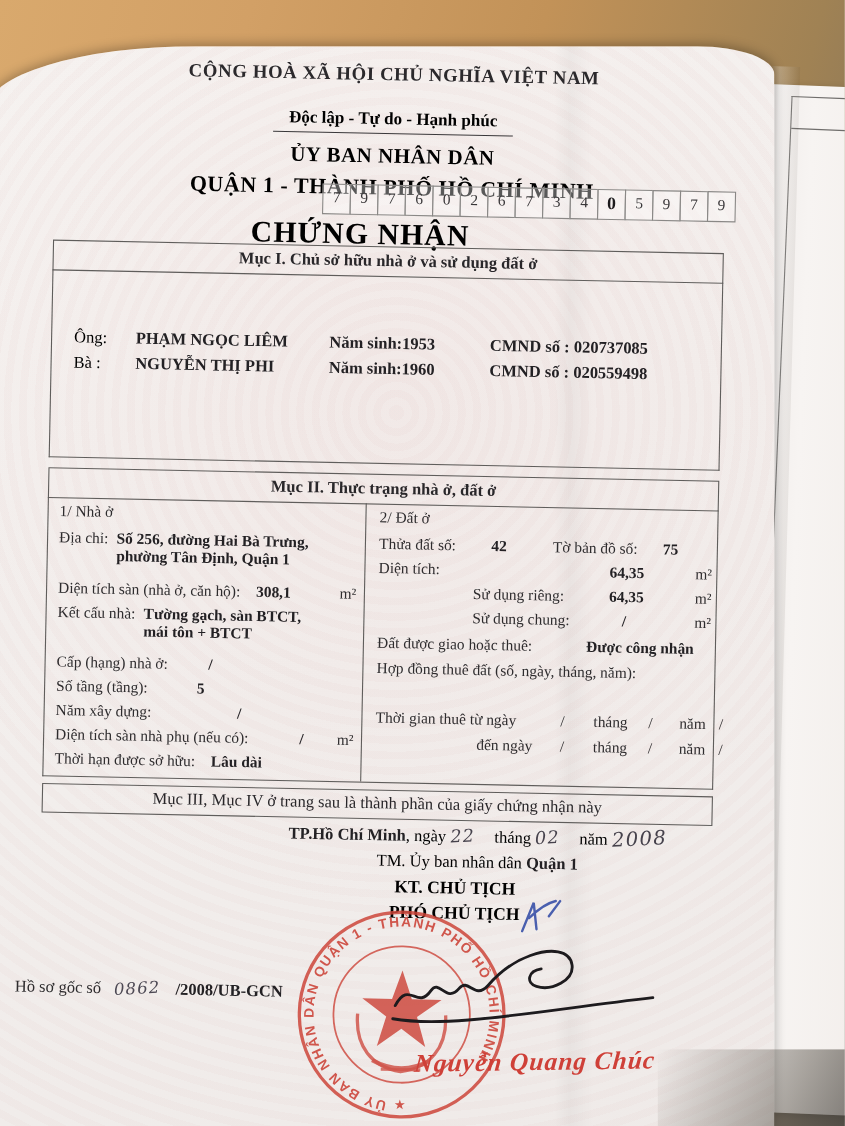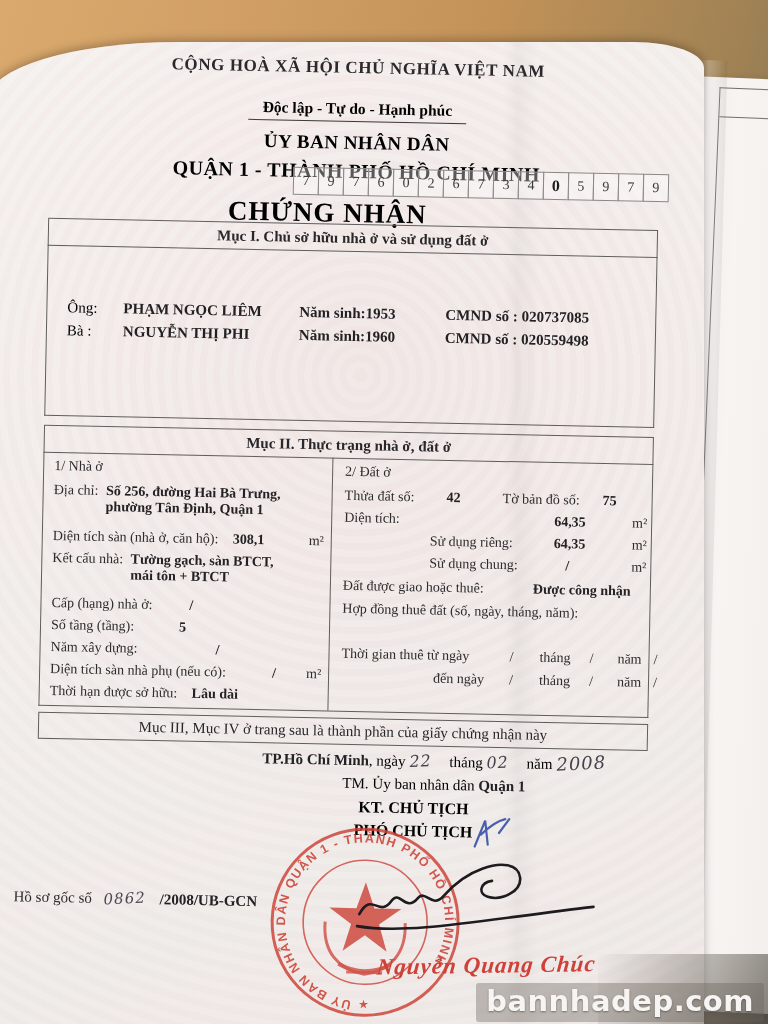--- a/index.html
+++ b/index.html
@@ -322,15 +322,14 @@
       <span>Hồ sơ gốc số</span>
       <span class="hand" style="margin-left:8px;">0862</span>
       <span class="suffix">/2008/UB-GCN</span>
     </div>
 
   </div>
   </div>
 
   <div class="desk-corner"></div>
 
-  <div class="watermark">bannhadep.com</div>
 
 </div>
 
 </body></html>

